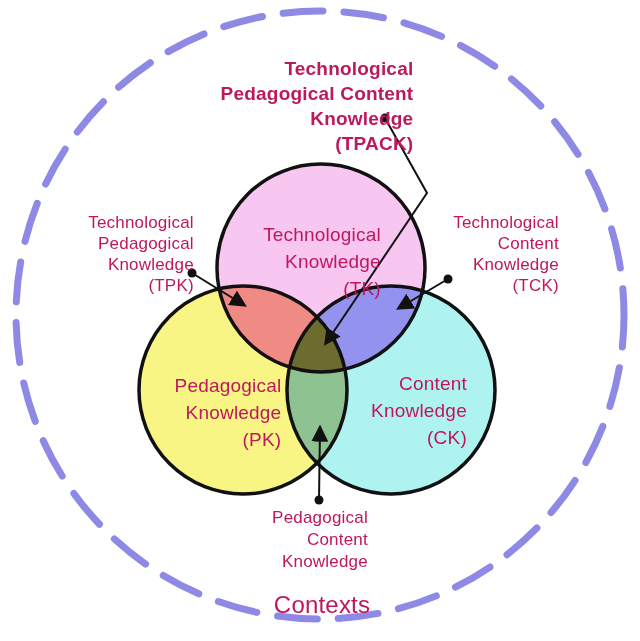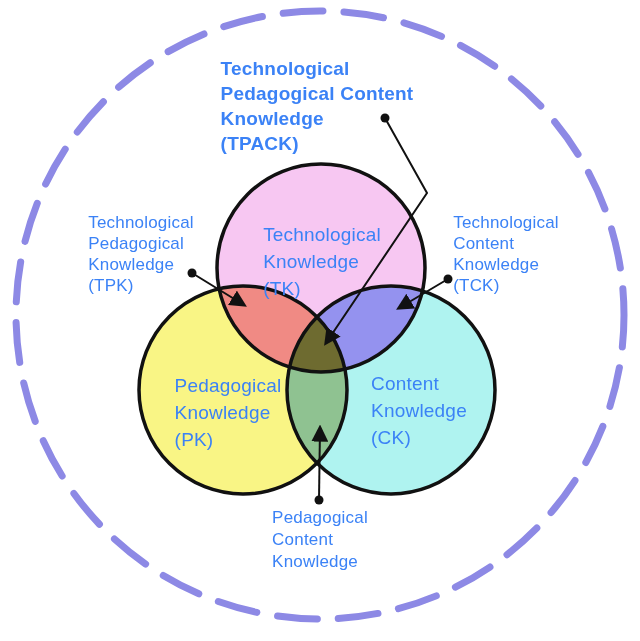--- a/index.html
+++ b/index.html
@@ -8,23 +8,23 @@
     width: 640px;
     height: 641px;
     background: #ffffff;
     font-family: "Liberation Sans", "DejaVu Sans", sans-serif;
     overflow: hidden;
   }
   #stage svg { position: absolute; left: 0; top: 0; }
   .lbl {
     position: absolute;
     transform: translateX(-50%);
-    text-align: left;
+    text-align: right;
     white-space: pre-line;
-    color: #3b82f6;
+    color: #be185d;
     line-height: 21px;
     font-size: 17px;
     letter-spacing: 0.2px;
   }
   .lbl.title {
     font-weight: bold;
     font-size: 19px;
     line-height: 25px;
   }
   .lbl.circle-label {
@@ -117,14 +117,15 @@
 (PK)</div>
 
   <div class="lbl circle-label" style="left:419px; top:370px;">Content
 Knowledge
 (CK)</div>
 
   <div class="lbl" style="left:320px; top:507px; line-height:22px;">Pedagogical
 Content
 Knowledge</div>
 
+  <div class="lbl contexts" style="left:322px; top:592px;">Contexts</div>
 
 </div>
 
 </body></html>

